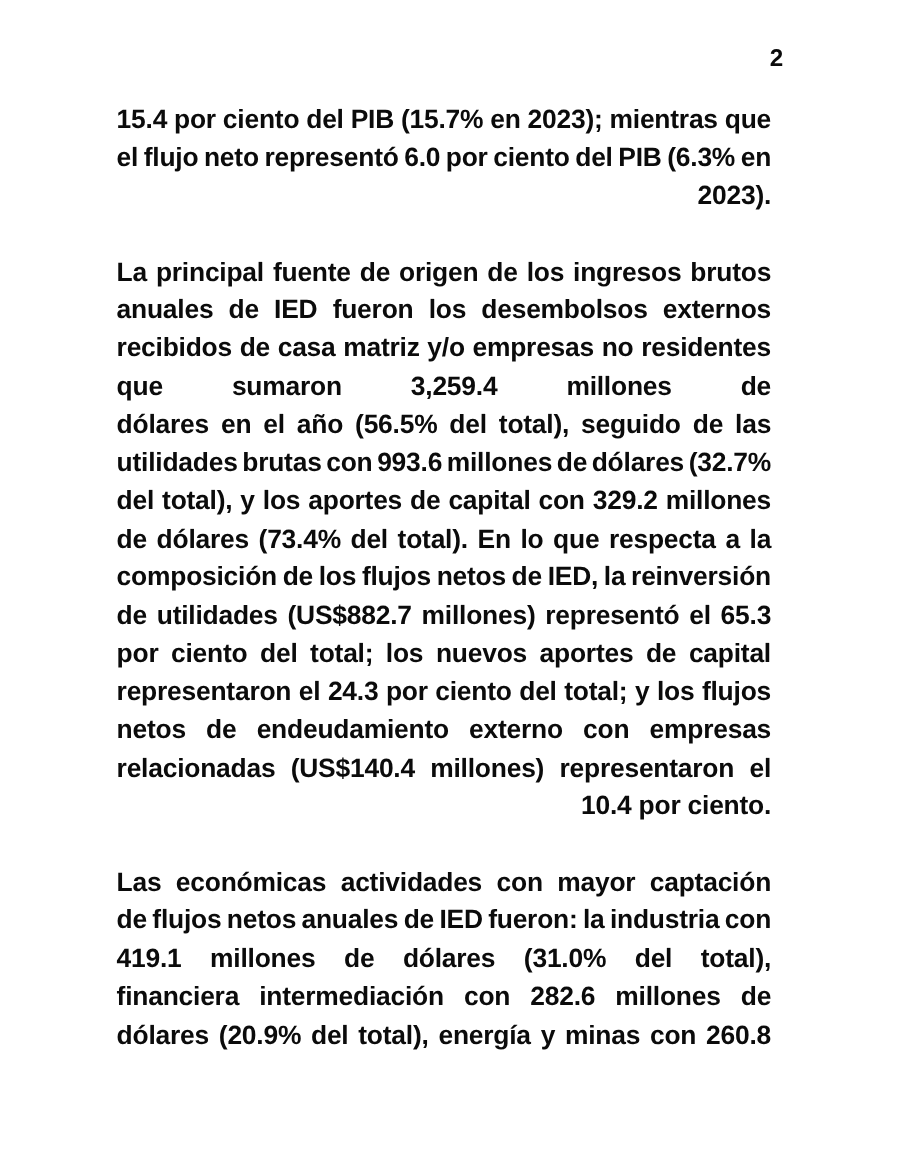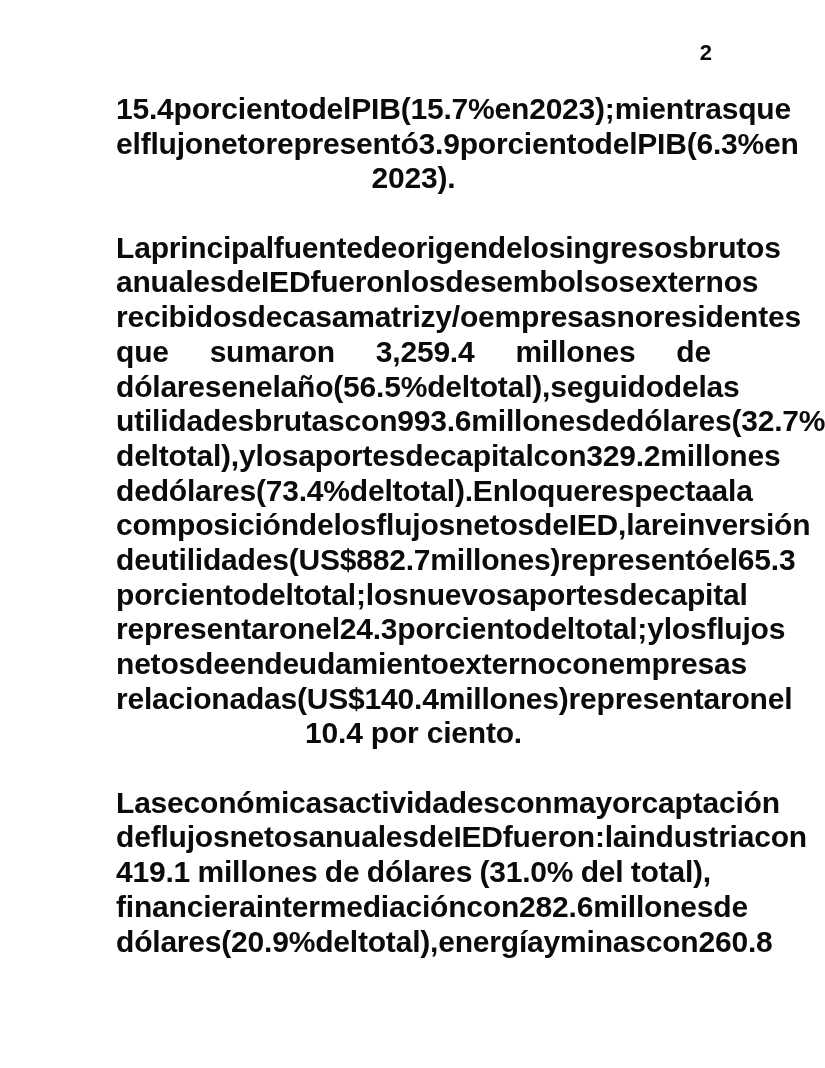--- a/index.html
+++ b/index.html
@@ -20,42 +20,42 @@
   .page-number {
     position: absolute;
     top: 40px;
     right: 113px;
     font-size: 22px;
     line-height: 26px;
     color: #0b0b0b;
   }
   .content {
     position: absolute;
-    left: 116px;
+    left: 106px;
     top: 92px;
     width: 595px;
-    font-size: 30px;
+    font-size: 24px;
     line-height: 34.7px;
     letter-spacing: -0.2px;
   }
   .para {
     margin: 0 0 34.7px 0;
   }
   
   .jline {
     display: flex;
     justify-content: space-between;
     height: 34.7px;
     align-items: baseline;
     white-space: nowrap;
   }
   .jline span { flex: 0 0 auto; }
   
   .lline {
-    text-align: center;
+    text-align: right;
     height: 34.7px;
     white-space: nowrap;
   }
 </style>
 </head>
 <body>
 
 <div class="page">
 
   <div class="page-number">2</div>
@@ -73,21 +73,21 @@
           <span>en</span>
           <span>2023);</span>
           <span>mientras</span>
           <span>que</span>
         </div>
       <div class="jline">
           <span>el</span>
           <span>flujo</span>
           <span>neto</span>
           <span>representó</span>
-          <span>3.9</span>
+          <span>6.0</span>
           <span>por</span>
           <span>ciento</span>
           <span>del</span>
           <span>PIB</span>
           <span>(6.3%</span>
           <span>en</span>
         </div>
       <div class="lline">2023).</div>
     </div>
 

